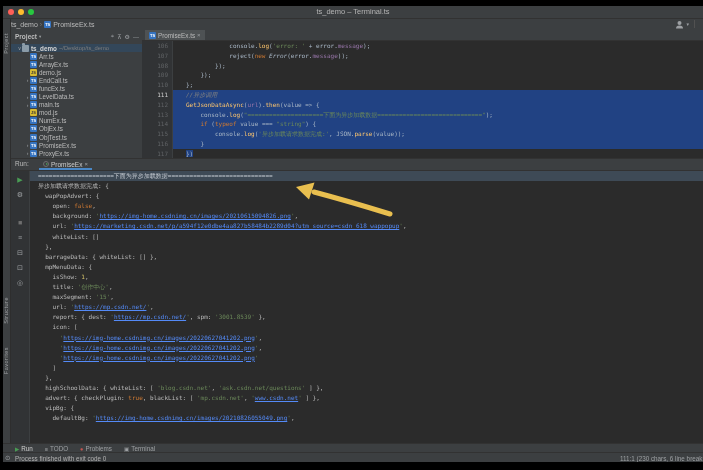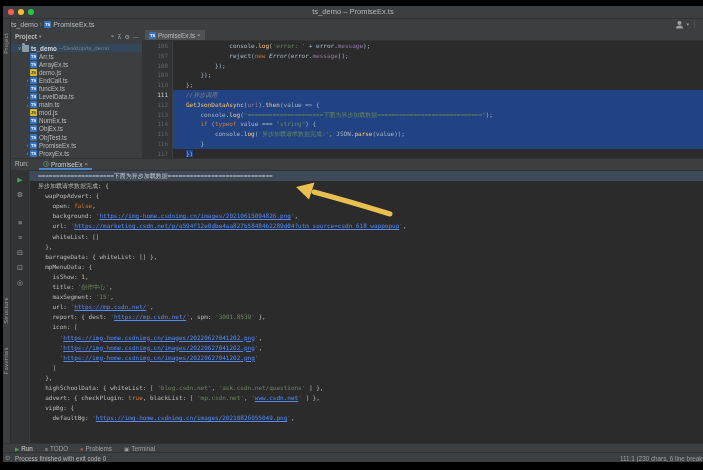--- a/index.html
+++ b/index.html
@@ -113,21 +113,21 @@
 </style>
 </head>
 <body>
 
 <div class="window">
 
   <div class="titlebar">
     <span class="dot" style="left:5px;background:#ff5f57"></span>
     <span class="dot" style="left:15px;background:#febc2e"></span>
     <span class="dot" style="left:25px;background:#28c840"></span>
-    <div class="title">ts_demo – PromiseEx.ts</div>
+    <div class="title">ts_demo – Terminal.ts</div>
   </div>
 
   <div class="navbar">
     <div class="nav-inner">
       <span class="crumb">ts_demo</span>
       <span class="navsep">›</span>
       <span class="fticon ft-ts">TS</span>
       <span class="crumb" style="margin-left:2px">PromiseEx.ts</span>
     </div>
     <div class="nav-right">

